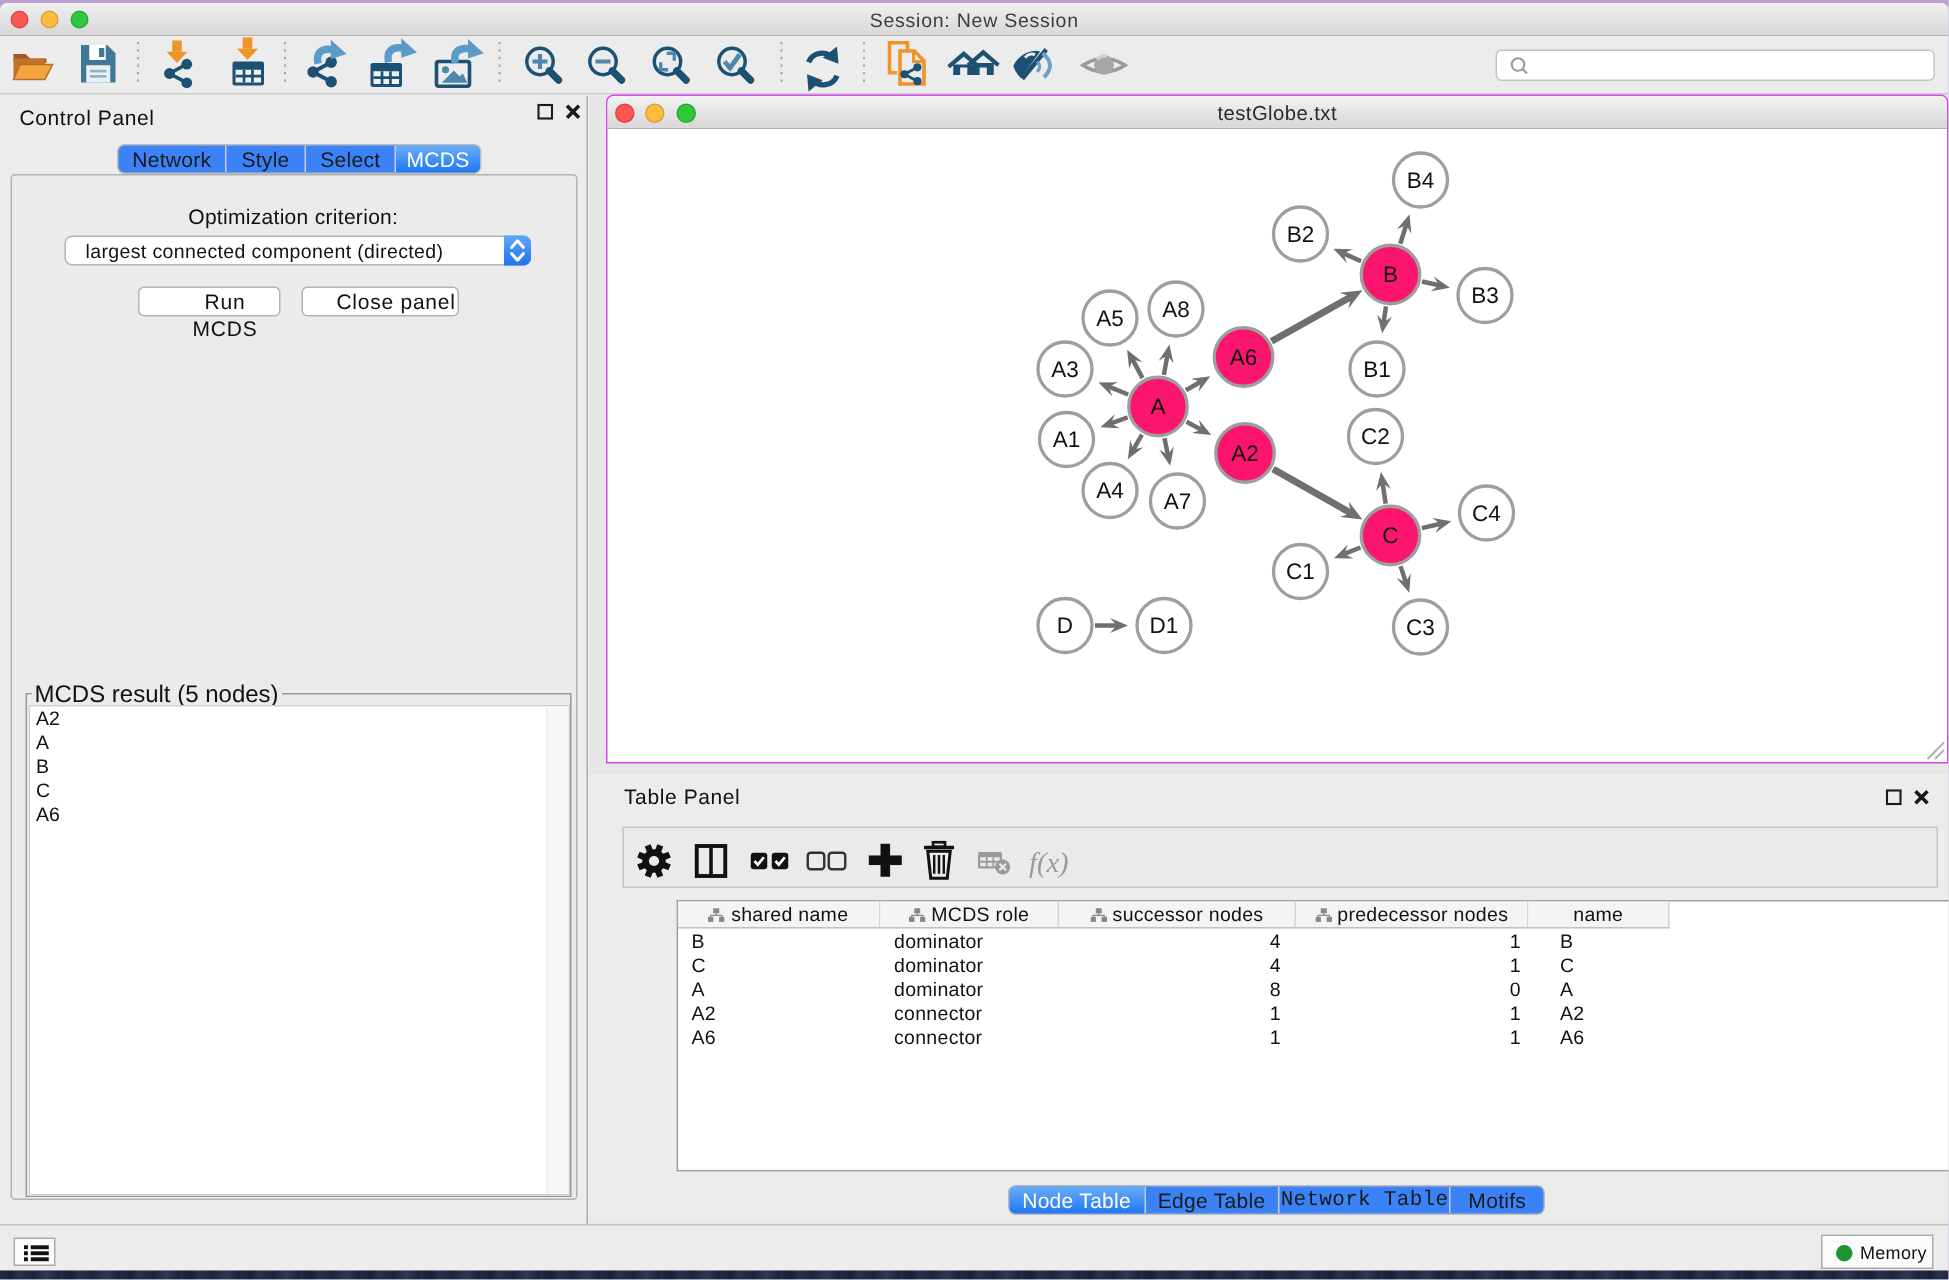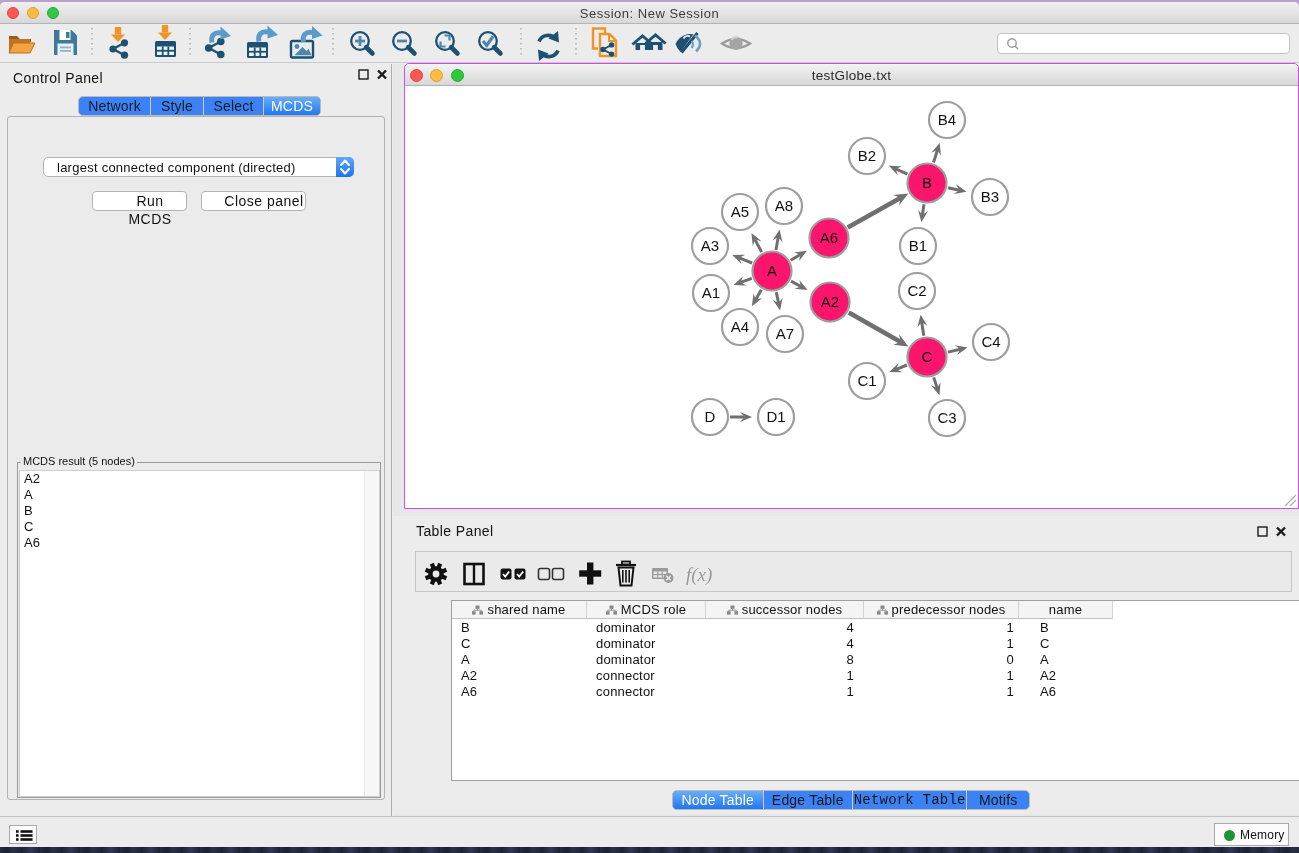--- a/index.html
+++ b/index.html
@@ -39,21 +39,21 @@
   border:1px solid #b4b4b4; border-radius:5px; font-size:13px; letter-spacing:0.25px; color:#111; }
 #combo .ctext { position:absolute; left:13px; top:2px; }
 #combo .stepper { position:absolute; right:-1px; top:-1px; width:18px; height:20px;
   background:linear-gradient(180deg,#5ea9f8,#1f72f0); border-radius:0 5px 5px 0; }
 .btn { position:absolute; height:20px; background:#fff;
   border:1px solid #b4b4b4; border-radius:4px; font-size:14px; letter-spacing:0.5px; color:#111;
   text-align:center; line-height:18px;padding-left:21px; }
 #grpbox { position:absolute; left:17px; top:398px; width:364px; height:336px;
   border:1px solid #9a9a9a; }
 #grpbox .legend { position:absolute; left:3px; top:-8px; background:#ebebeb;
-  font-size:11px; color:#111; padding:0 2px; }
+  font-size:16px; color:#111; padding:0 2px; }
 #mcdslist { position:absolute; left:1px; top:7px; width:361px; height:327px; background:#fff; border:1px solid #cfcfcf; font-size:13px; color:#111; }
 #mcdslist .row { padding-left:4px; height:16px; line-height:16px; }
 #mcdslist .sbar { position:absolute; right:0px; top:0px; width:15px; height:100%; background:#f7f7f7; border-left:1px solid #ececec; }
 
 #netwin { position:absolute; left:11px; top:-1px; width:895px; height:446px;
   background:#fff; border:1px solid #d946ef; border-radius:5px 5px 0 0; }
 #nettitle { position:absolute; left:0; top:0; width:100%; height:22px;
   background:linear-gradient(180deg,#f3f3f3,#d7d7d7); border-bottom:1px solid #b0b0b0;
   border-radius:5px 5px 0 0; }
 #nettitle .t-red { left:5px; top:5px; width:13px; height:13px; background:#fc5753; border:1px solid #df4744; }
@@ -194,20 +194,21 @@
           <rect x="3" y="2" width="9" height="9" fill="none" stroke="#1a1a1a" stroke-width="1.4"></rect>
           <path d="M22,2.5 L30,10.5 M30,2.5 L22,10.5" stroke="#1a1a1a" stroke-width="2.4"></path>
         </svg>
       <div id="cp-content"></div>
       <div class="seg" style="left:78px; top:32px; width:243px; height:20px;">
         <div style="width:72px;">Network</div>
         <div style="width:53px;">Style</div>
         <div style="width:60px;">Select</div>
         <div style="width:56px;" class="sel">MCDS</div>
       </div>
+      <div id="opt-label">Optimization criterion:</div>
       <div id="combo">
           <span class="ctext">largest connected component (directed)</span>
         <div class="stepper">
             <svg width="18" height="20" style="position:absolute;left:0;top:0;">
               <path d="M5,8 L9,3.5 L13,8" fill="none" stroke="#fff" stroke-width="2" stroke-linecap="round" stroke-linejoin="round"></path>
               <path d="M5,12 L9,16.5 L13,12" fill="none" stroke="#fff" stroke-width="2" stroke-linecap="round" stroke-linejoin="round"></path>
             </svg>
           </div>
       </div>
       <div class="btn" style="left:92px; top:127px; width:95px;">Run MCDS</div>

